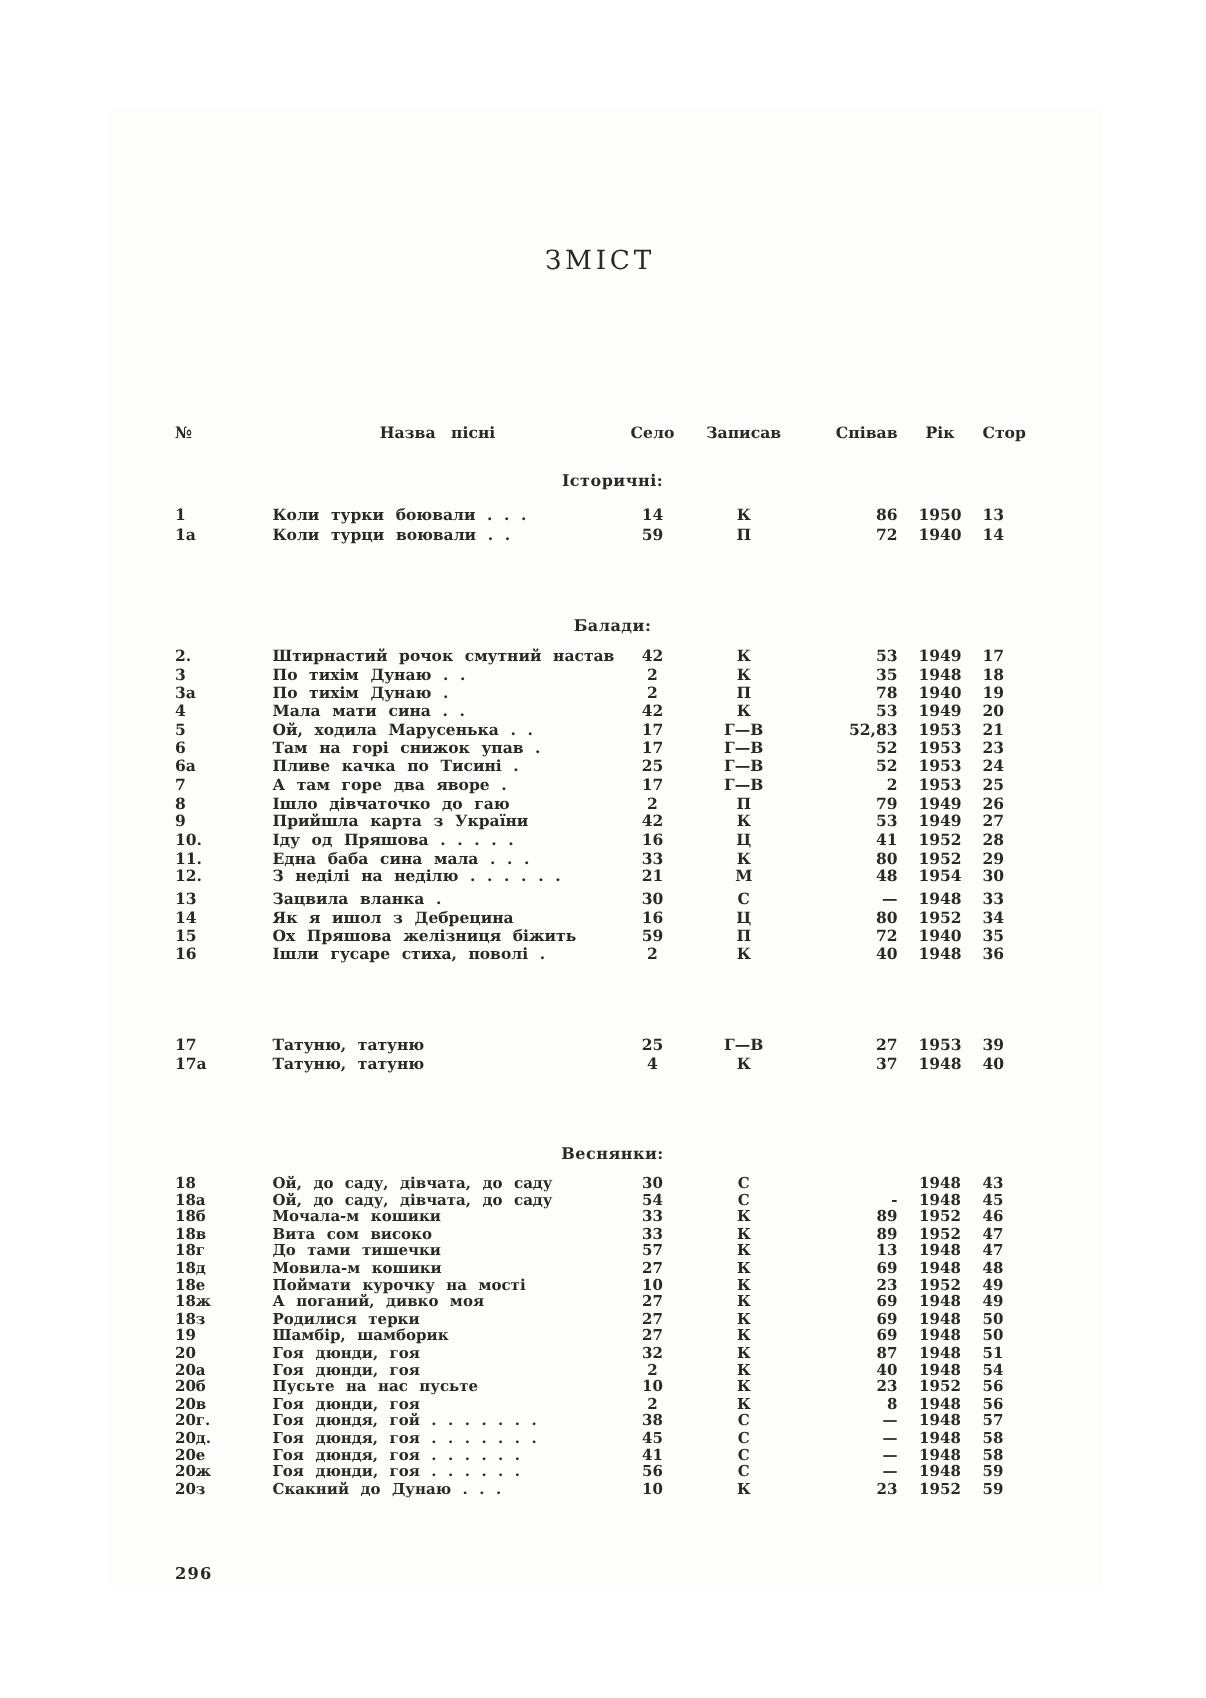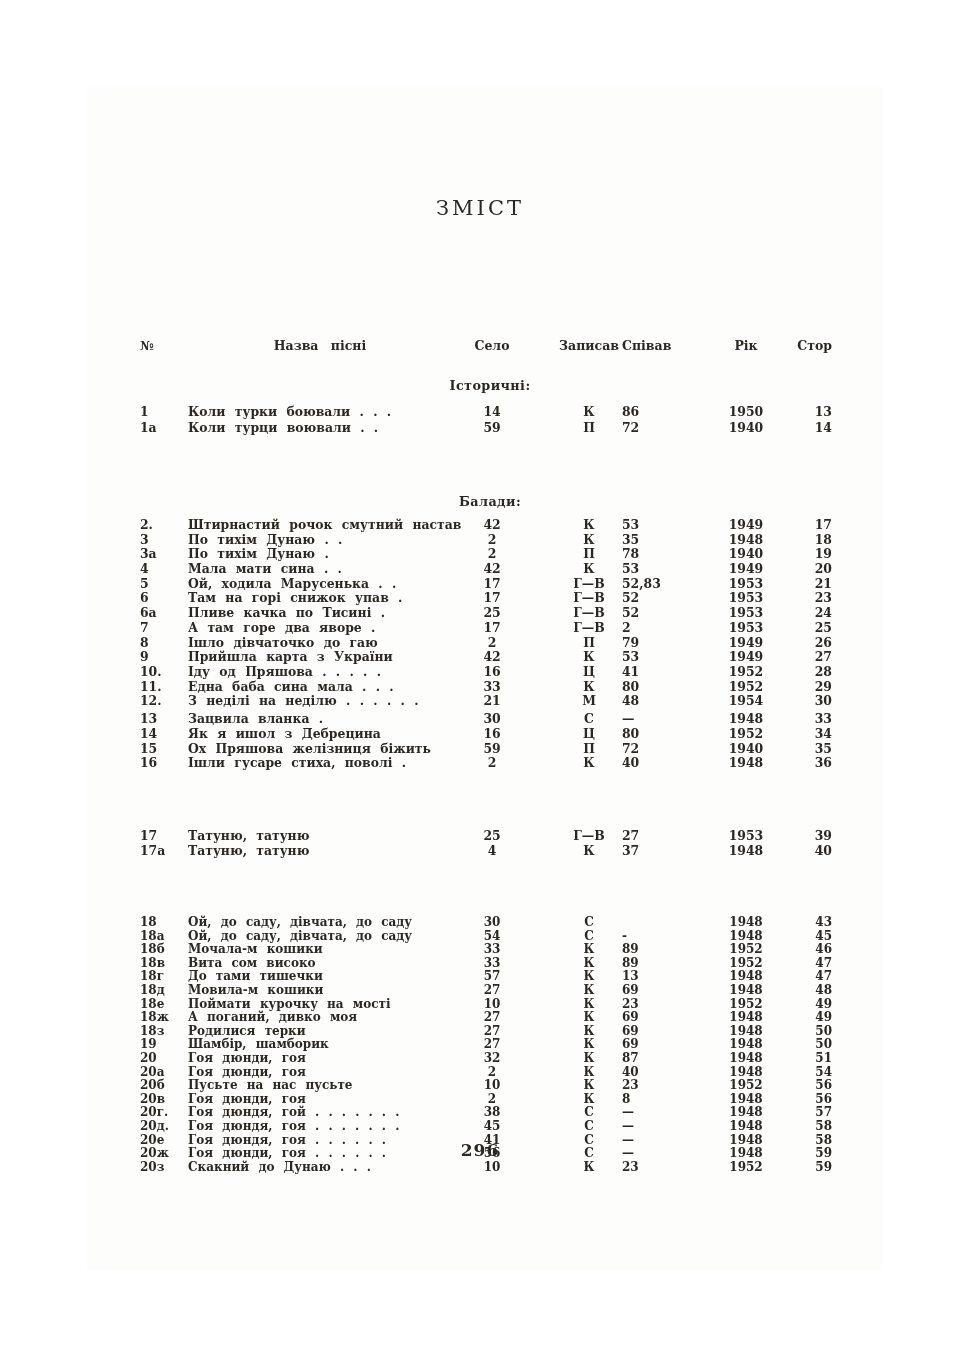--- a/index.html
+++ b/index.html
@@ -15,41 +15,41 @@
     background:#fdfdfc;box-shadow:0 0 2px rgba(0,0,0,0.03);
   }
   .page-title{
     position:absolute;left:140px;top:196px;width:680px;
     text-align:center;font-size:21px;font-weight:400;letter-spacing:3px;
   }
   .table-wrap{position:absolute;left:140px;top:338px;width:700px;}
   .hdr-row{display:flex;font-size:12.5px;font-weight:600;}
   .row{display:flex;font-size:12.4px;font-weight:600;white-space:nowrap;}
   .c-no{width:48px;text-align:left;flex:none;}
-  .c-name{width:264px;text-align:left;flex:none;word-spacing:5px;overflow:visible;}
+  .c-name{width:264px;text-align:left;flex:none;word-spacing:5px;overflow:visible;margin-left:30px;}
   .c-selo{width:80px;text-align:center;flex:none;}
-  .c-zap{width:66px;text-align:center;flex:none;margin-left:24px;}
-  .c-spiv{width:90px;text-align:left;flex:none;}
+  .c-zap{width:66px;text-align:center;flex:none;}
+  .c-spiv{width:90px;text-align:right;flex:none;}
   .c-rik{width:68px;text-align:center;flex:none;}
-  .c-stor{width:52px;text-align:right;flex:none;}
+  .c-stor{width:52px;text-align:left;flex:none;}
   .hdr-row .c-name{text-align:center;word-spacing:8px;}
   .section{position:absolute;left:140px;width:700px;}
   .section-label{
     text-align:center;font-size:12.8px;font-weight:700;
     height:16px;line-height:16px;margin-bottom:8px;letter-spacing:0.4px;
   }
   .sec-0{top:378px;} .sec-0 .section-label{margin-bottom:10px;}
   .sec-0 .row{height:16px;line-height:16px;}
   .sec-1{top:494px;} .sec-1 .row{height:14.7px;line-height:14.7px;}
   .sec-2{top:712px;} .sec-2 .row{height:14.8px;line-height:14.8px;}
   .sec-3{top:828px;} .sec-3 .row{height:15px;line-height:15px;}
   .sec-4{top:916px;} .sec-4 .row{height:13.6px;line-height:13.6px;font-size:12px;}
   .footer-num{
-    position:absolute;left:140px;top:1140px;width:680px;
-    text-align:center;font-size:17px;font-weight:700;letter-spacing:1px;
+    position:absolute;left:140px;top:1252px;width:680px;
+    text-align:left;font-size:13px;font-weight:700;letter-spacing:1px;
   }
 </style>
 </head>
 <body>
 
 <div class="paper"></div>
 
 <div class="page-title">ЗМІСТ</div>
 
 <div class="table-wrap">
@@ -258,20 +258,21 @@
         <div class="c-no">17а</div>
         <div class="c-name">Татуню, татуню</div>
         <div class="c-selo">4</div>
         <div class="c-zap">К</div>
         <div class="c-spiv">37</div>
         <div class="c-rik">1948</div>
         <div class="c-stor">40</div>
       </div>
     </div>
     <div class="section sec-4">
+      <div class="section-label">Веснянки:</div>
       <div class="row">
         <div class="c-no">18</div>
         <div class="c-name">Ой, до саду, дівчата, до саду</div>
         <div class="c-selo">30</div>
         <div class="c-zap">С</div>
         <div class="c-spiv"></div>
         <div class="c-rik">1948</div>
         <div class="c-stor">43</div>
       </div>
       <div class="row">

